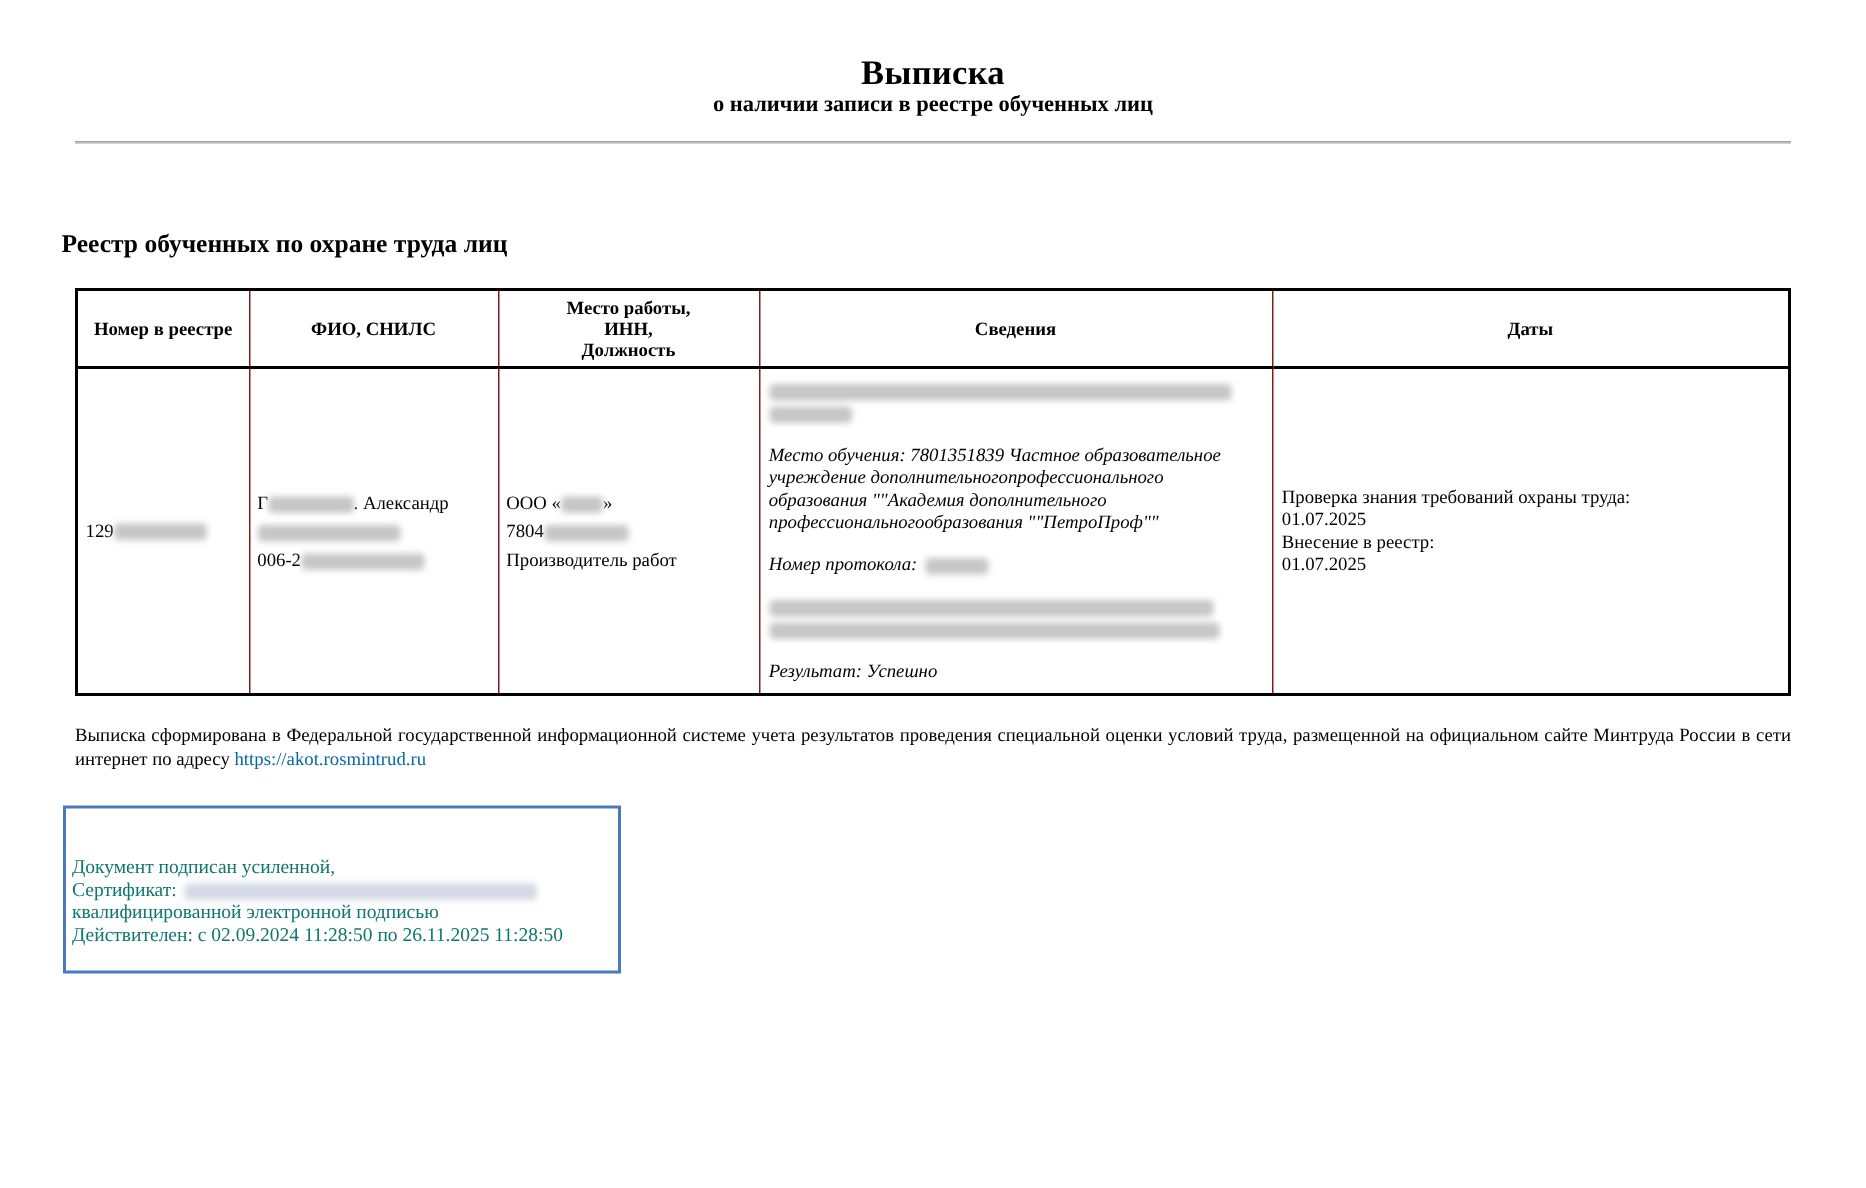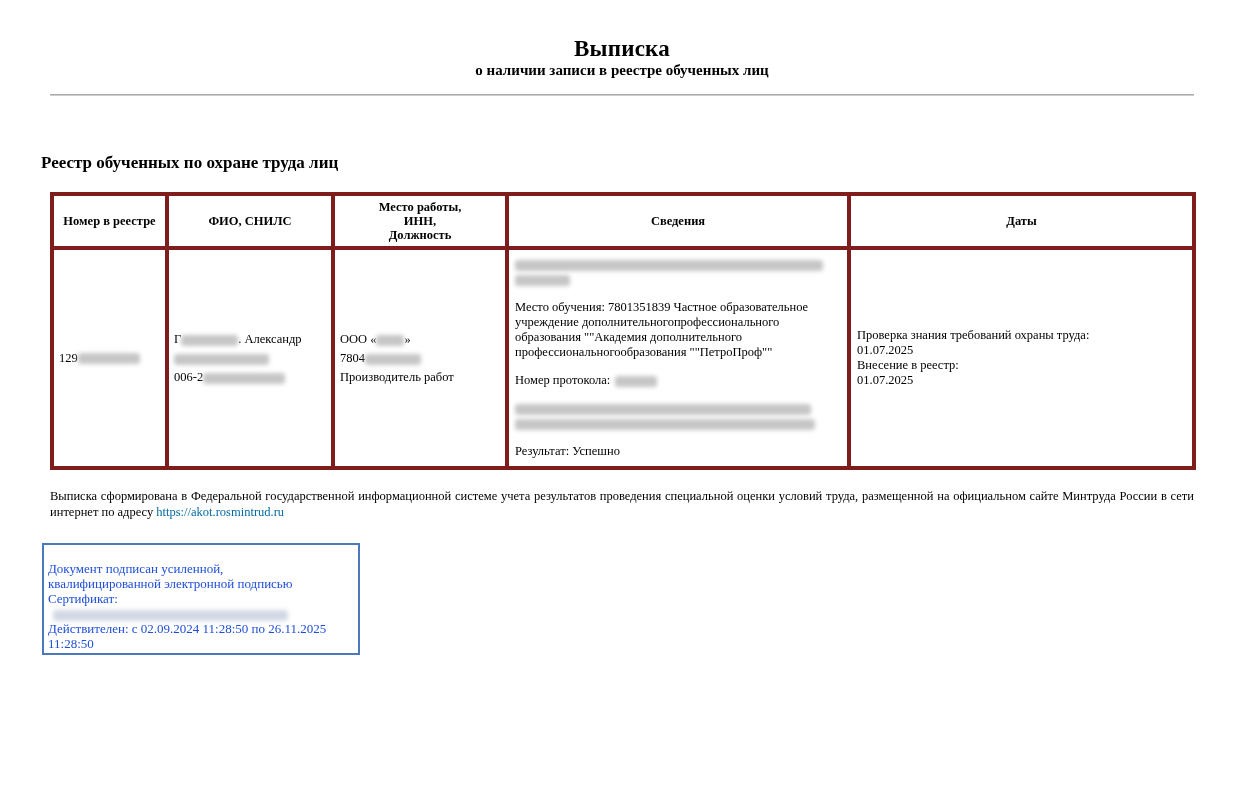--- a/index.html
+++ b/index.html
@@ -26,57 +26,57 @@
   .section-heading {
     font-size: 17px; font-weight: bold;
     margin-top: 57px; margin-left: -9px;
   }
 
   table.registry {
     border-collapse: collapse; table-layout: fixed;
     width: 1142px; margin-top: 19px;
     border: 2px solid #000;
   }
-  th, td { border: 4px solid #7f1d1d; font-size: 12.5px; }
+  th, td { border: 1px solid #7f1d1d; font-size: 12.5px; }
   th {
     font-weight: bold; text-align: center; vertical-align: middle;
     line-height: 14px; padding: 4px 2px; height: 46px;
     white-space: pre-line;
   }
   th.th-details { border-bottom: 2px solid #000; }
   thead tr { border-bottom: 2px solid #000; }
   tr.data-row { height: 206px; }
   td { vertical-align: middle; padding: 4px 5px; }
   td .line-group p { margin: 5px 0; line-height: 14px; }
   td.details { vertical-align: top; padding: 7px 6px; }
-  td.details p { margin: 0 0 13px 0; line-height: 15px; }
+  td.details p { margin: 0 0 13px 0; line-height: 15px; font-style: italic; }
   td.details p:last-child { margin-bottom: 0; }
   td.dates div { line-height: 15px; padding-left: 1px; }
 
   .redacted {
     display: inline-block; height: 11px;
     background: #c6c6c6; border-radius: 3px;
     filter: blur(2px); vertical-align: middle;
   }
   .redacted.gap { margin-left: 5px; }
   .redacted.light { background: #d3d9e4; }
 
   .footer-note {
     font-size: 12.5px; line-height: 16px;
     margin-top: 18px; text-align: justify;
   }
   a.link { color: #0369a1; cursor: pointer; }
 
   .signature-box {
     margin-top: 23px; margin-left: -8px;
-    width: 318px; height: 112px;
+    width: 372px; height: 112px;
     border: 2px solid #4b79bd;
-    color: #1d4ed8;
+    color: #0f766e;
     font-size: 13px; line-height: 15px;
-    padding: 16px 4px 12px 4px;
+    padding: 31px 4px 12px 4px;
   }
 </style>
 </head>
 <body>
 
 <div class="page">
 
   <div class="title">Выписка</div>
   <div class="subtitle">о наличии записи в реестре обученных лиц</div>
   <hr class="divider">
@@ -141,18 +141,18 @@
         </td>
 
       </tr>
     </tbody>
   </table>
 
   <p class="footer-note"><span>Выписка сформирована в Федеральной государственной информационной системе учета результатов проведения специальной оценки условий труда, размещенной на официальном сайте Минтруда России в сети интернет по адресу </span><a class="link">https://akot.rosmintrud.ru</a></p>
 
   <div class="signature-box">
     <div>Документ подписан усиленной,</div>
+    <div><span>Сертификат:</span><span class="redacted light gap" style="width:235px"></span></div>
     <div>квалифицированной электронной подписью</div>
-    <div><span>Сертификат:</span><span class="redacted light gap" style="width:235px"></span></div>
     <div>Действителен: с 02.09.2024 11:28:50 по 26.11.2025 11:28:50</div>
   </div>
 
 </div>
 
 </body></html>

